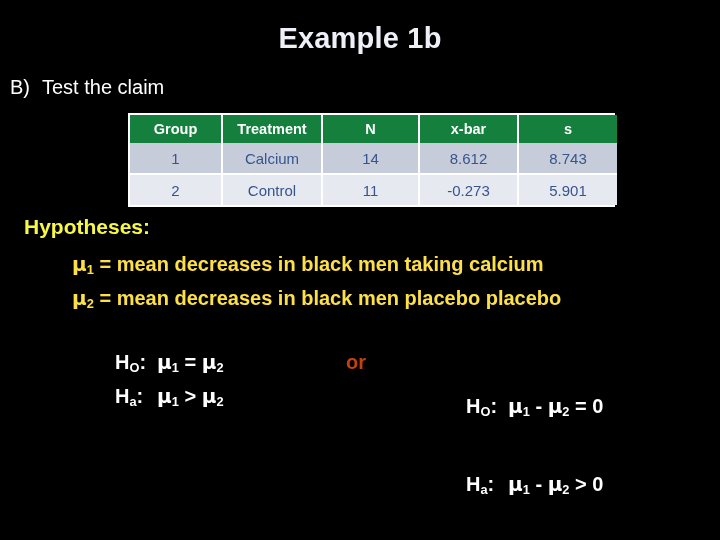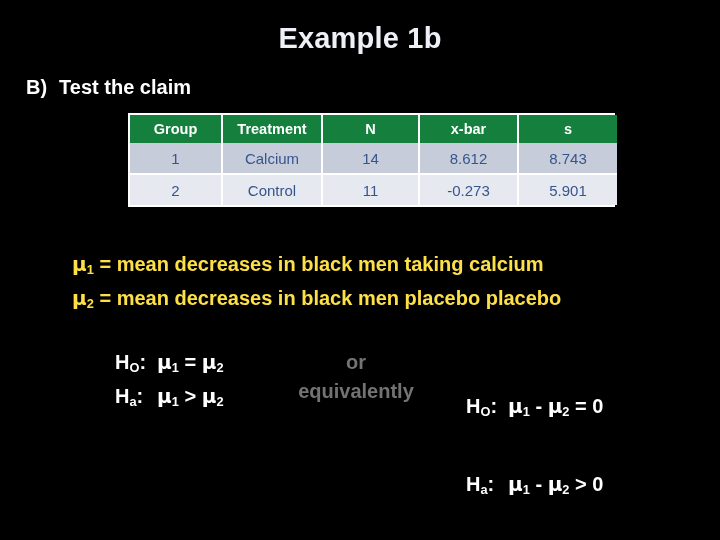--- a/index.html
+++ b/index.html
@@ -32,23 +32,23 @@
     font-size: 29px;
     font-weight: bold;
     color: #eef0f7;
     letter-spacing: 0.2px;
   }
 
   
   .bullet-b {
     position: absolute;
     top: 76px;
-    left: 26px;
-    font-size: 20px;
-    font-weight: bold;
+    left: 10px;
+    font-size: 20px;
+    font-weight: normal;
     color: #ffffff;
     white-space: nowrap;
   }
   .bullet-b .marker { margin-right: 12px; }
 
   
   .data-table-wrap {
     position: absolute;
     top: 113px;
     left: 128px;
@@ -141,21 +141,21 @@
   }
 
   .hyp-mid {
     position: absolute;
     top: 348px;
     left: 268px;
     width: 176px;
     text-align: center;
     font-size: 20px;
     font-weight: bold;
-    color: #737373;
+    color: #c2410c;
     line-height: 29px;
     white-space: nowrap;
   }
   .hyp-mid .ln { display: block; }
 
   .hyp-right {
     position: absolute;
     top: 348px;
     left: 466px;
     font-size: 20px;
@@ -212,20 +212,21 @@
           <td>2</td>
           <td>Control</td>
           <td>11</td>
           <td>-0.273</td>
           <td>5.901</td>
         </tr>
       </tbody>
     </table>
   </div>
 
+  <div class="hyp-heading">Hypotheses:</div>
 
   <div class="mu-lines">
     <span class="ln">
       <span class="mu">μ</span><sub>1</sub>
       <span>= mean decreases in black men taking calcium</span>
     </span>
     <span class="ln">
       <span class="mu">μ</span><sub>2</sub>
       <span>= mean decreases in black men placebo placebo</span>
     </span>
@@ -239,21 +240,20 @@
     </span>
     <span class="ln">
       <span class="lbl"><span>H</span><sub>a</sub><span>:</span></span><span class="mu">μ</span><sub>1</sub>
       <span>&gt;</span>
       <span class="mu">μ</span><sub>2</sub>
     </span>
   </div>
 
   <div class="hyp-mid">
     <span class="ln">or</span>
-    <span class="ln">equivalently</span>
   </div>
 
   <div class="hyp-right">
     <span class="ln">
       <span class="lbl"><span>H</span><sub>O</sub><span>:</span></span><span class="mu">μ</span><sub>1</sub>
       <span>-</span>
       <span class="mu">μ</span><sub>2</sub>
       <span>=</span>
       <span>0</span>
     </span>

